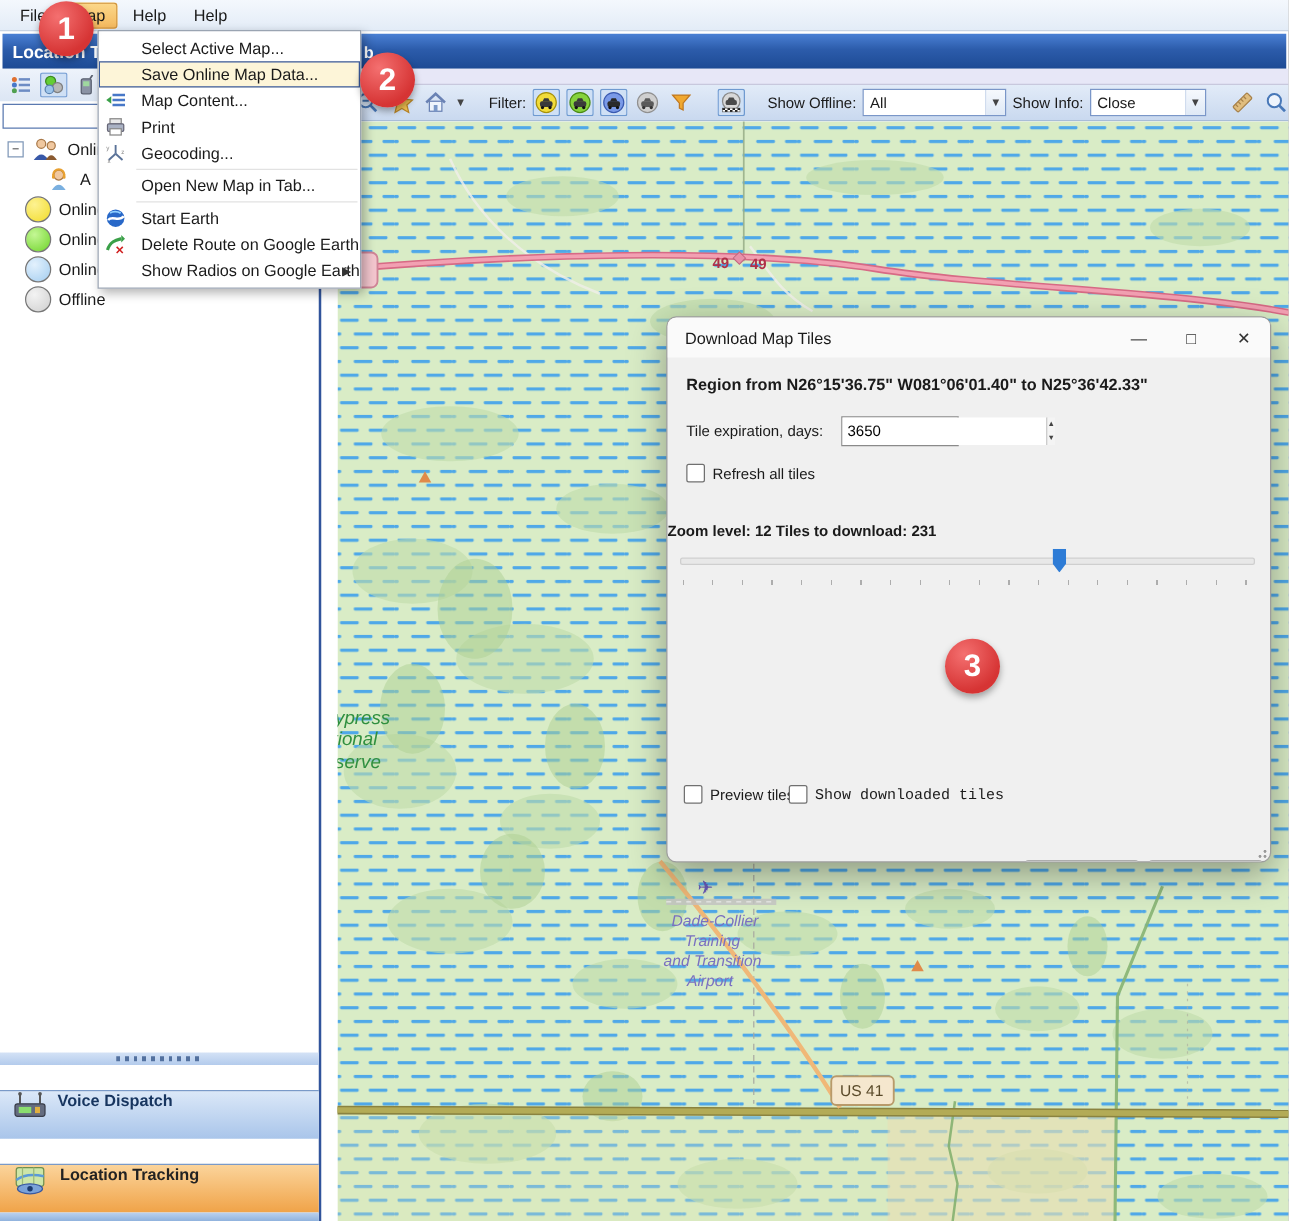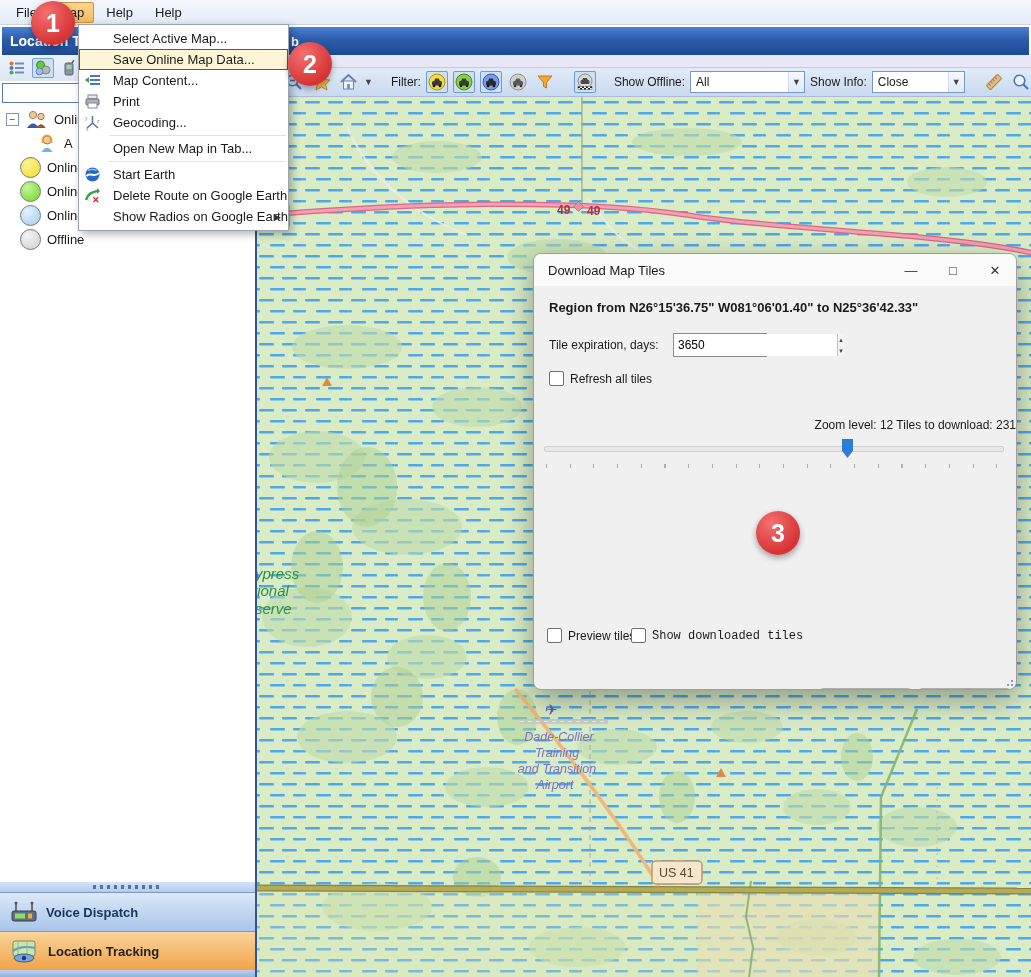--- a/index.html
+++ b/index.html
@@ -51,22 +51,22 @@
   .status-dot{width:19px;height:19px;border-radius:50%;border:1px solid #777;margin-left:20px;}
   .dot-yellow{background:radial-gradient(circle at 35% 30%,#fdf292,#f2dc2a);}
   .dot-green{background:radial-gradient(circle at 35% 30%,#c4f795,#6fd42a);}
   .dot-blue{background:radial-gradient(circle at 35% 30%,#e3f1fd,#a3cdf0);}
   .dot-gray{background:radial-gradient(circle at 35% 30%,#f3f3f3,#cfcfcf);}
   .side-fill{flex:1;}
   .splitter{height:10px;background:linear-gradient(#d4e2f6,#b3cbec);
     display:flex;align-items:center;justify-content:center;}
   .splitter .dots{width:70px;height:4px;
     background:repeating-linear-gradient(90deg,#53719f 0 3px,transparent 3px 7px);}
-  .nav-panel{height:38px;display:flex;align-items:center;gap:8px;padding-left:10px;
-    border-top:1px solid #7a9ac8;font-weight:bold;font-size:13px;color:#17355f;}
+  .nav-panel{height:38px;display:flex;align-items:flex-start;gap:8px;padding-left:10px;
+    border-top:1px solid #7a9ac8;font-weight:bold;font-size:13px;color:#17355f;margin-top:20px;}
   .nav-voice{background:linear-gradient(#dbe8f8,#a9c5ea);}
   .nav-location{background:linear-gradient(#fbd49b,#f0a348);color:#222;}
   .bottom-strip{height:7px;background:linear-gradient(#bcd2ee,#8fb2dd);}
 
   
   .map-panel{flex:1;display:flex;flex-direction:column;position:relative;min-width:0;}
   .map-header{height:28px;margin:3px 2px 0 0;
     background:linear-gradient(#4a80d4,#2c5cab 45%,#1d4a94);
     color:#fff;font-weight:bold;font-size:13px;display:flex;align-items:center;
     padding-left:34px;}
@@ -77,21 +77,21 @@
     padding-left:26px;gap:5px;white-space:nowrap;overflow:hidden;font-size:12px;}
   .tb-sep{width:1px;height:20px;background:#9fb6d4;margin:0 4px;}
   .tb-btn{width:22px;height:22px;display:flex;align-items:center;justify-content:center;
     border-radius:2px;flex:0 0 auto;}
   .tb-btn.sel{background:#cfe0f5;box-shadow:inset 0 0 0 1px #6f9ad0;}
   .combo{height:20px;background:#fff;border:1px solid #7a96c8;display:flex;
     align-items:center;justify-content:space-between;padding-left:5px;flex:0 0 auto;}
   .combo .arrow{width:15px;height:100%;display:flex;align-items:center;
     justify-content:center;color:#444;font-size:9px;border-left:1px solid #d0dcee;
     background:linear-gradient(#f6f9fd,#dfe9f6);}
-  .map-canvas{flex:1;position:relative;overflow:hidden;}
+  .map-canvas{flex:1;position:relative;overflow:hidden;padding-left:13px;}
 
   
   .dialog{position:absolute;left:533px;top:253px;width:482px;height:435px;z-index:40;
     background:#f0f0f0;border:1px solid #9d9d9d;border-radius:8px;
     box-shadow:0 10px 30px rgba(0,0,0,.35);overflow:hidden;font-size:12px;}
   .dlg-title{height:32px;background:#fafafa;display:flex;align-items:center;
     font-size:13px;color:#1a1a1a;padding-left:14px;}
   .dlg-title .sp{flex:1;}
   .dlg-wbtn{width:42px;height:32px;display:flex;align-items:center;justify-content:center;
     font-size:13px;color:#333;}
@@ -101,21 +101,21 @@
   .spinner{position:absolute;left:139px;top:47px;width:92px;height:22px;background:#fde047;
     border:1px solid #8a8a8a;display:flex;}
   .spinner input{flex:1;border:0;outline:0;padding:0 4px;font:12px "Liberation Sans",sans-serif;}
   .spin-btns{width:17px;display:flex;flex-direction:column;border-left:1px solid #c0c0c0;}
   .spin-btns div{flex:1;display:flex;align-items:center;justify-content:center;
     font-size:6px;color:#444;background:#f4f4f4;}
   .checkbox{display:inline-flex;align-items:center;gap:6px;}
   .checkbox .box{width:13px;height:13px;background:#fff;border:1px solid #707070;
     border-radius:2px;}
   .cb-refresh{position:absolute;left:15px;top:85px;}
-  .zoom-info{position:absolute;left:0;right:0;top:132px;text-align:right;}
+  .zoom-info{position:absolute;left:0;right:0;top:132px;text-align:left;font-weight:bold;}
   .slider-track{position:absolute;left:10px;right:12px;top:160px;height:4px;
     background:#e8e8e8;border:1px solid #cfcfcf;border-radius:2px;}
   .slider-thumb{position:absolute;left:308px;top:153px;width:11px;height:19px;
     background:#2e7cd6;clip-path:polygon(0 0,100% 0,100% 62%,50% 100%,0 62%);}
   .slider-ticks{position:absolute;left:12px;top:178px;width:452px;height:4px;
     background:repeating-linear-gradient(90deg,#adadad 0 1px,transparent 1px 23.7px);}
   .cb-preview{position:absolute;left:13px;top:342px;}
   .cb-downloaded{position:absolute;left:97px;top:342px;font-family:Liberation Mono, monospace;}
   .dlg-btn{position:absolute;top:402px;width:91px;height:27px;background:#fdfdfd;
     border:1px solid #adadad;border-radius:4px;font:12px "Liberation Sans",sans-serif;

